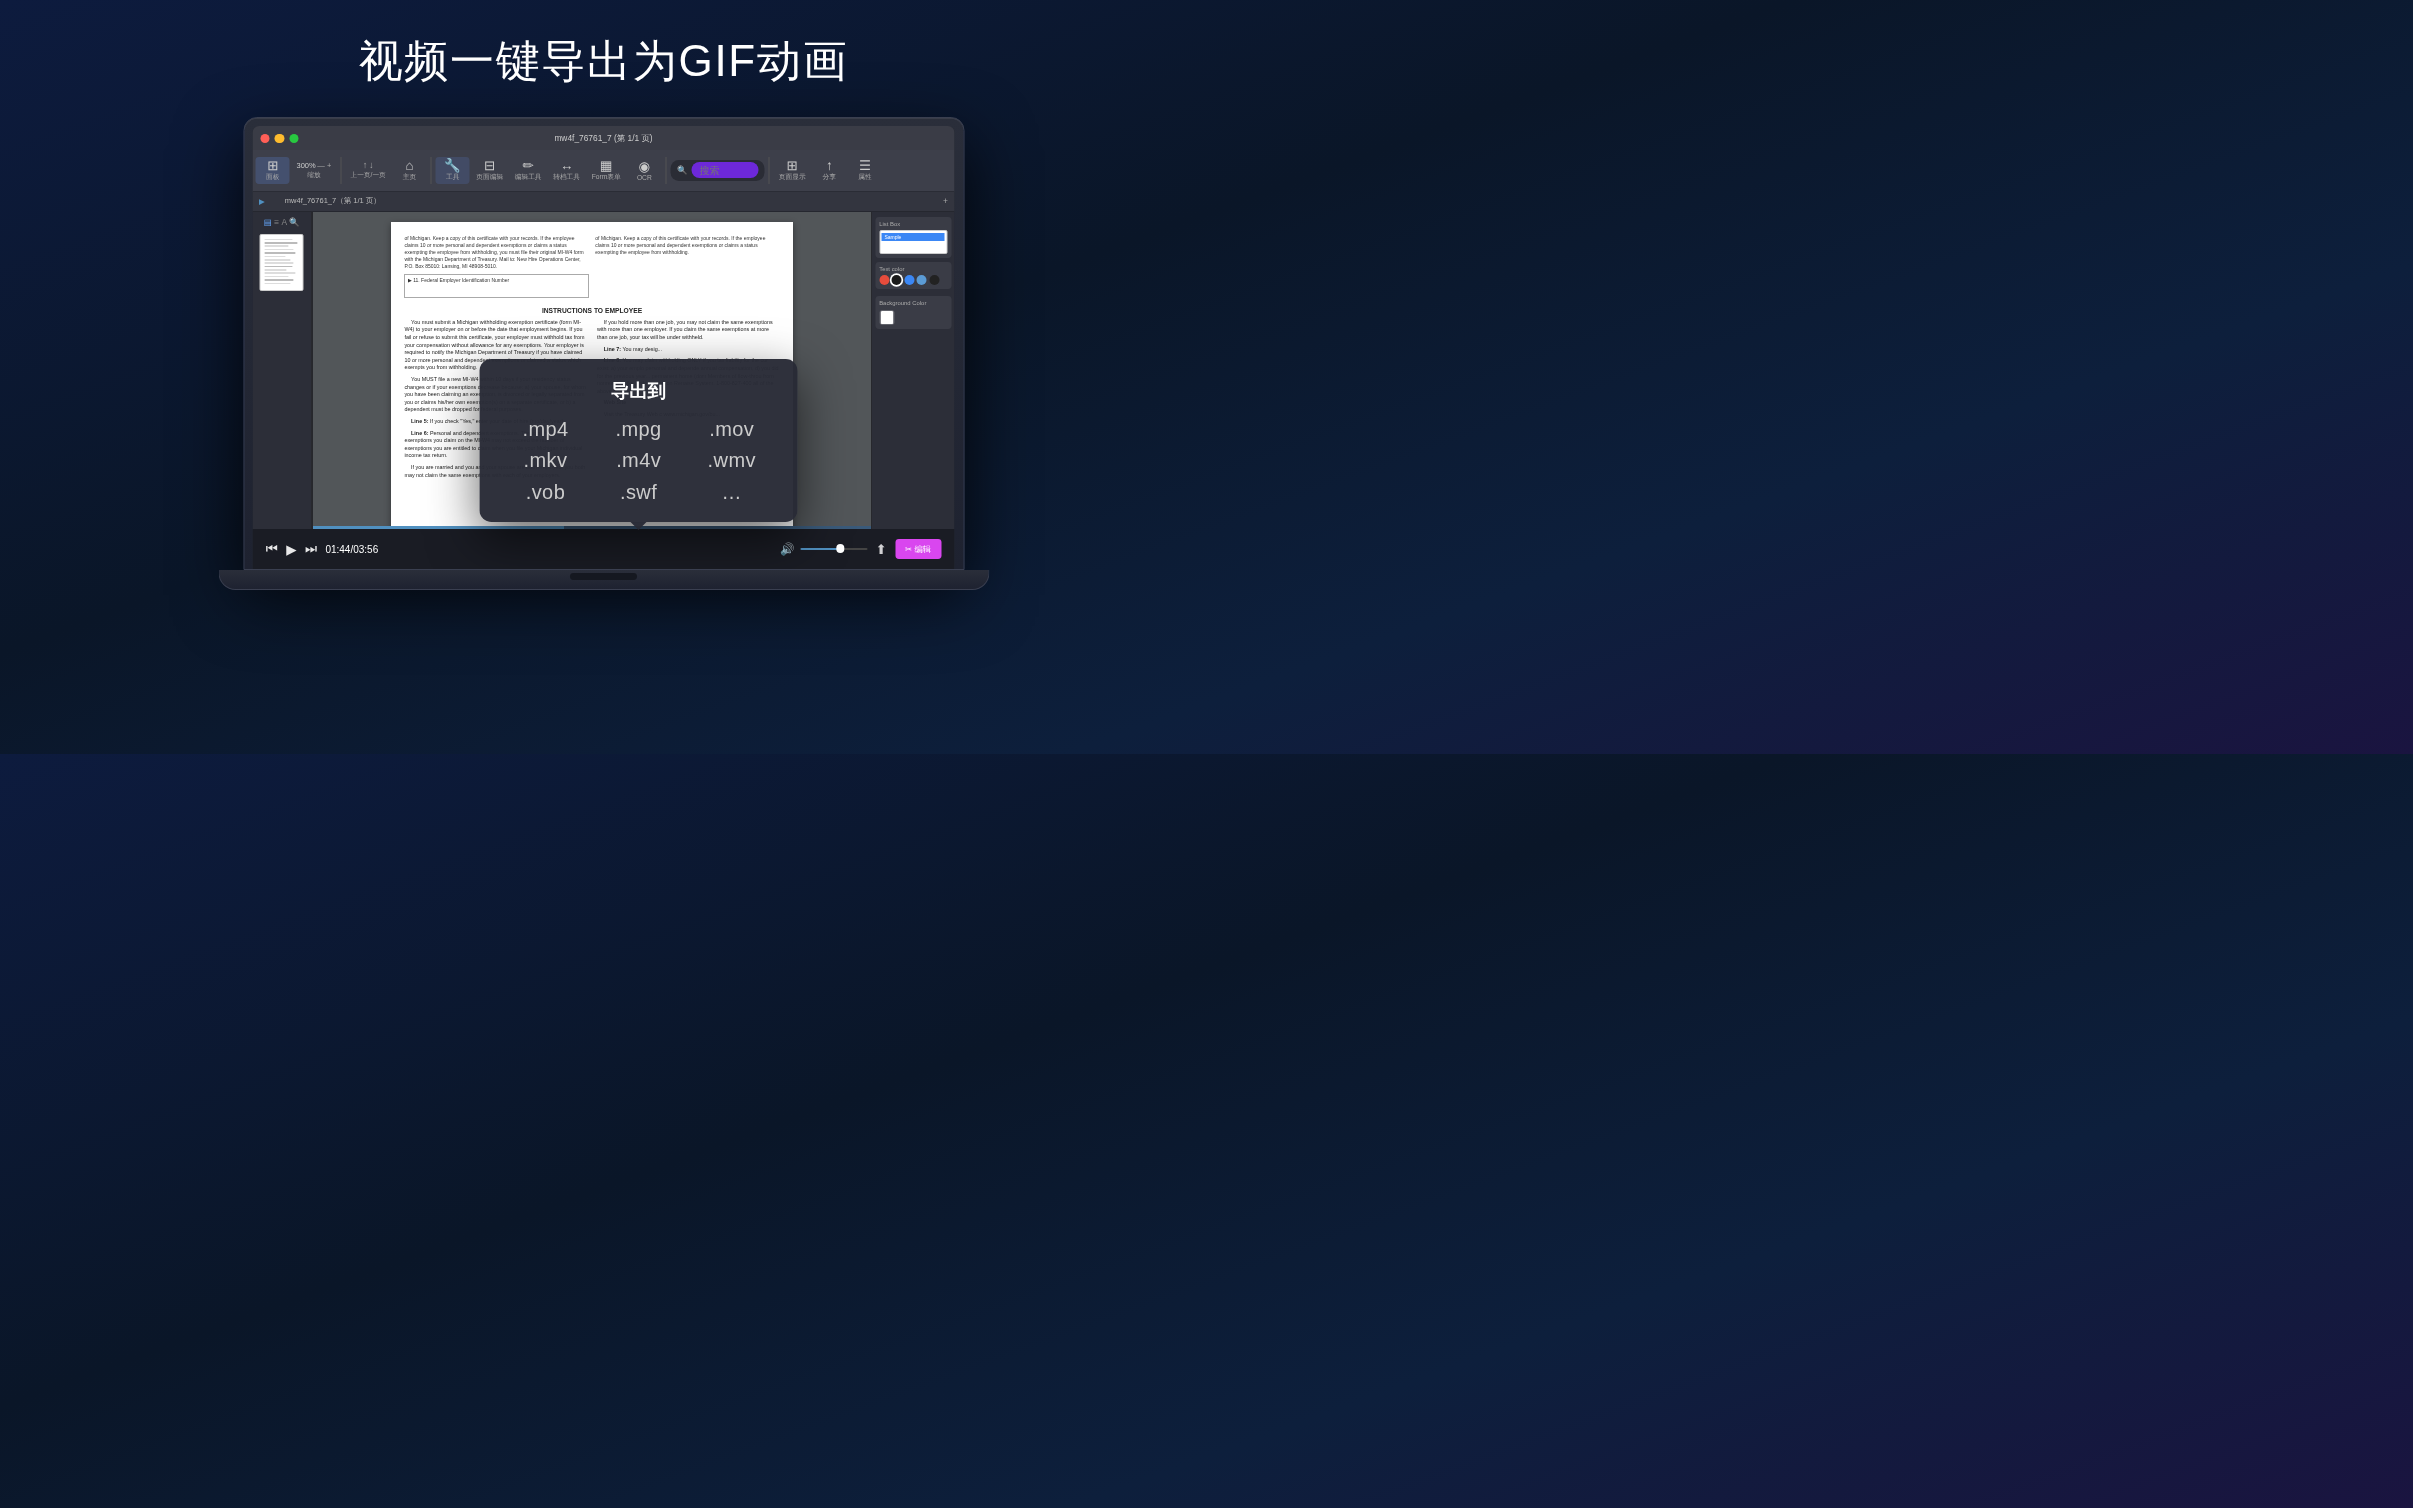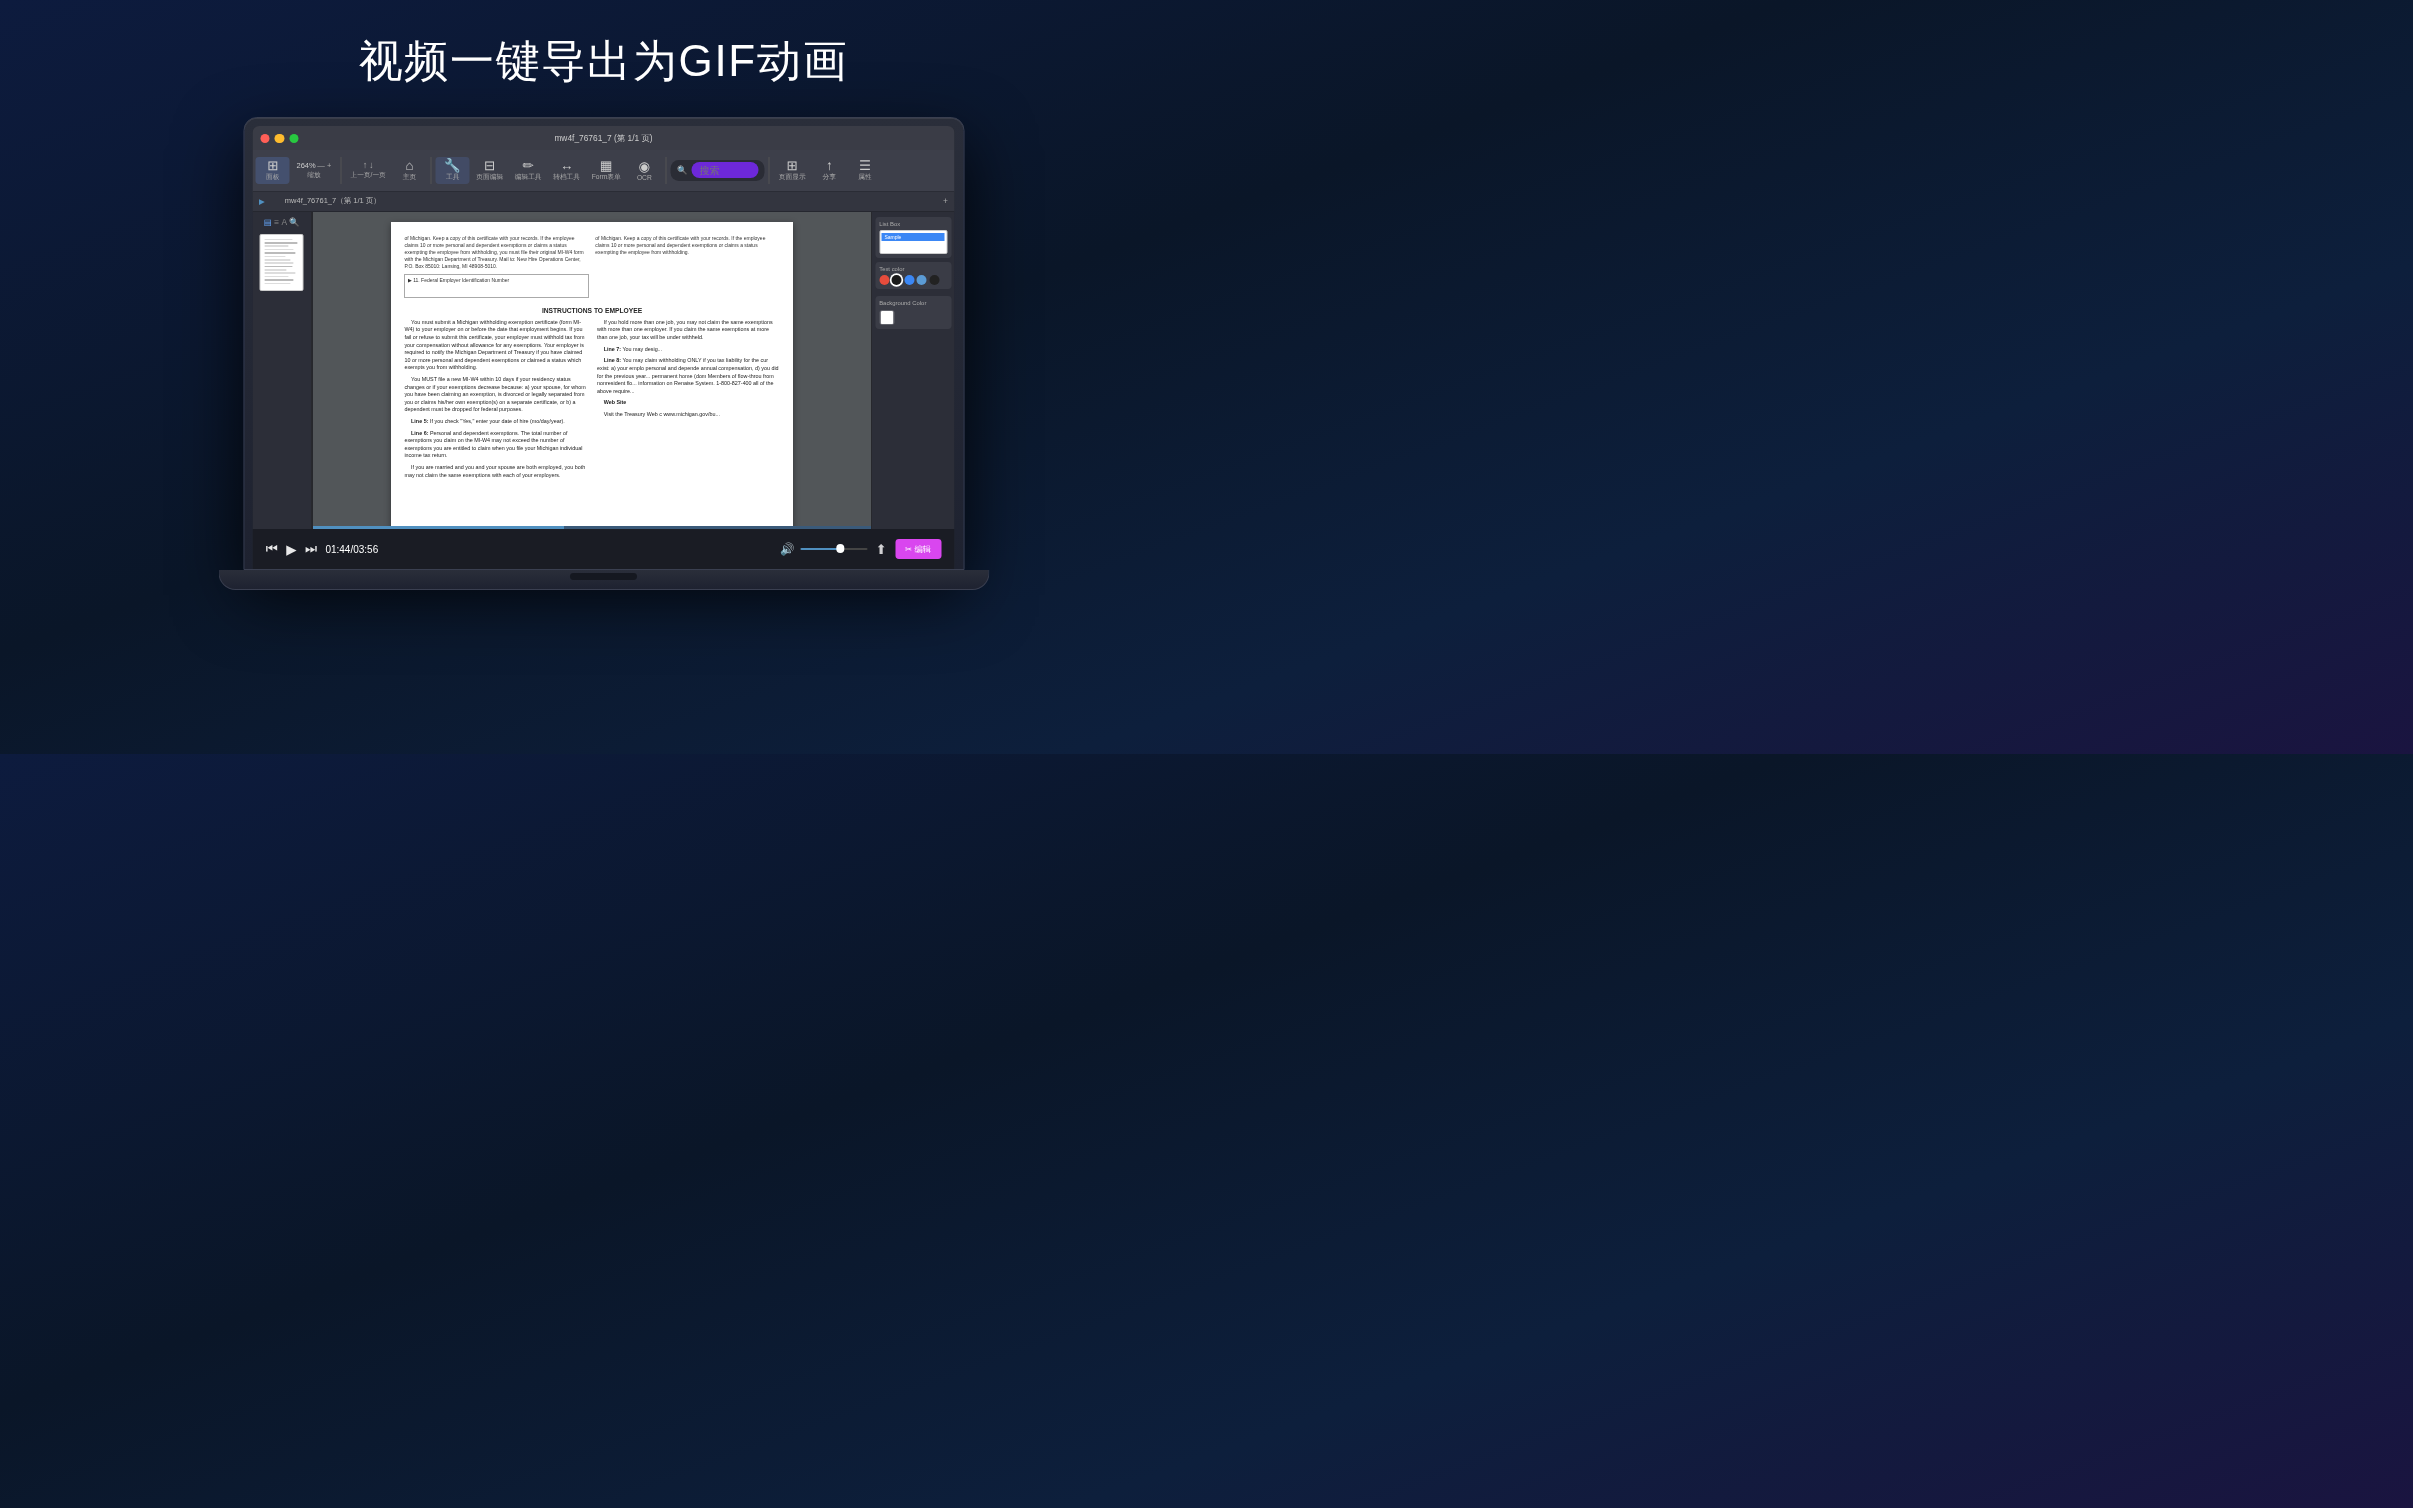--- a/index.html
+++ b/index.html
@@ -520,21 +520,21 @@
           <span class="titlebar-title">mw4f_76761_7 (第 1/1 页)</span>
         </div>
 
         <div class="toolbar">
           <div class="tb-group active">
             <span class="tb-icon">⊞</span>
             <span class="tb-label">面板</span>
           </div>
           <div class="tb-group">
             <div style="display:flex;align-items:center;gap:1.7px">
-              <span style="font-size:7.5px;color:#ccc;">264%</span>
+              <span style="font-size:7.5px;color:#ccc;">300%</span>
               <span style="font-size:7.5px;color:#aaa;">— +</span>
             </div>
             <span class="tb-label">缩放</span>
           </div>
           <div class="tb-sep"></div>
           <div class="tb-group">
             <div style="display:flex;gap:1.7px;">
               <span style="font-size:9.2px;color:#aaa;">↑</span>
               <span style="font-size:9.2px;color:#aaa;">↓</span>
             </div>
@@ -705,19 +705,34 @@
               <div class="vc-slider-fill"></div>
               <div class="vc-slider-thumb"></div>
             </div>
           </div>
           <span class="vc-export-btn">⬆</span>
           <div class="vc-edit-btn">✂ 编辑</div>
         </div>
 
       </div>
 
+      <div class="export-popup">
+        <div class="popup-title">导出到</div>
+        <div class="format-grid">
+          <span class="format-item">.mp4</span>
+          <span class="format-item">.mpg</span>
+          <span class="format-item">.mov</span>
+          <span class="format-item">.mkv</span>
+          <span class="format-item">.m4v</span>
+          <span class="format-item">.wmv</span>
+          <span class="format-item">.vob</span>
+          <span class="format-item">.swf</span>
+          <span class="format-item">…</span>
+        </div>
+        <div class="popup-arrow"></div>
+      </div>
 
     </div>
   </div>
 
   <div class="laptop-base"></div>
 </div>
 
 
 </body></html>

